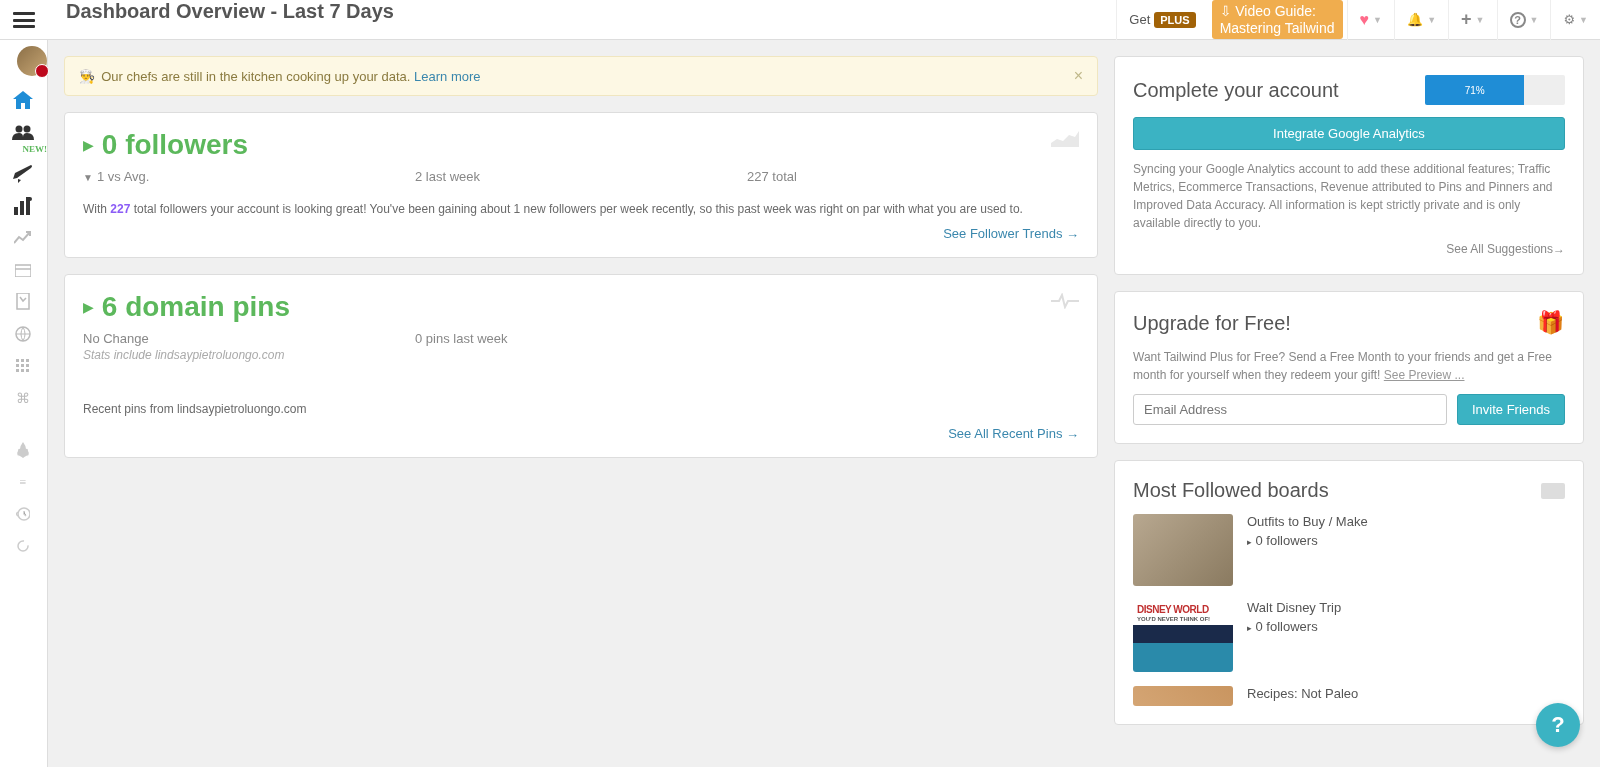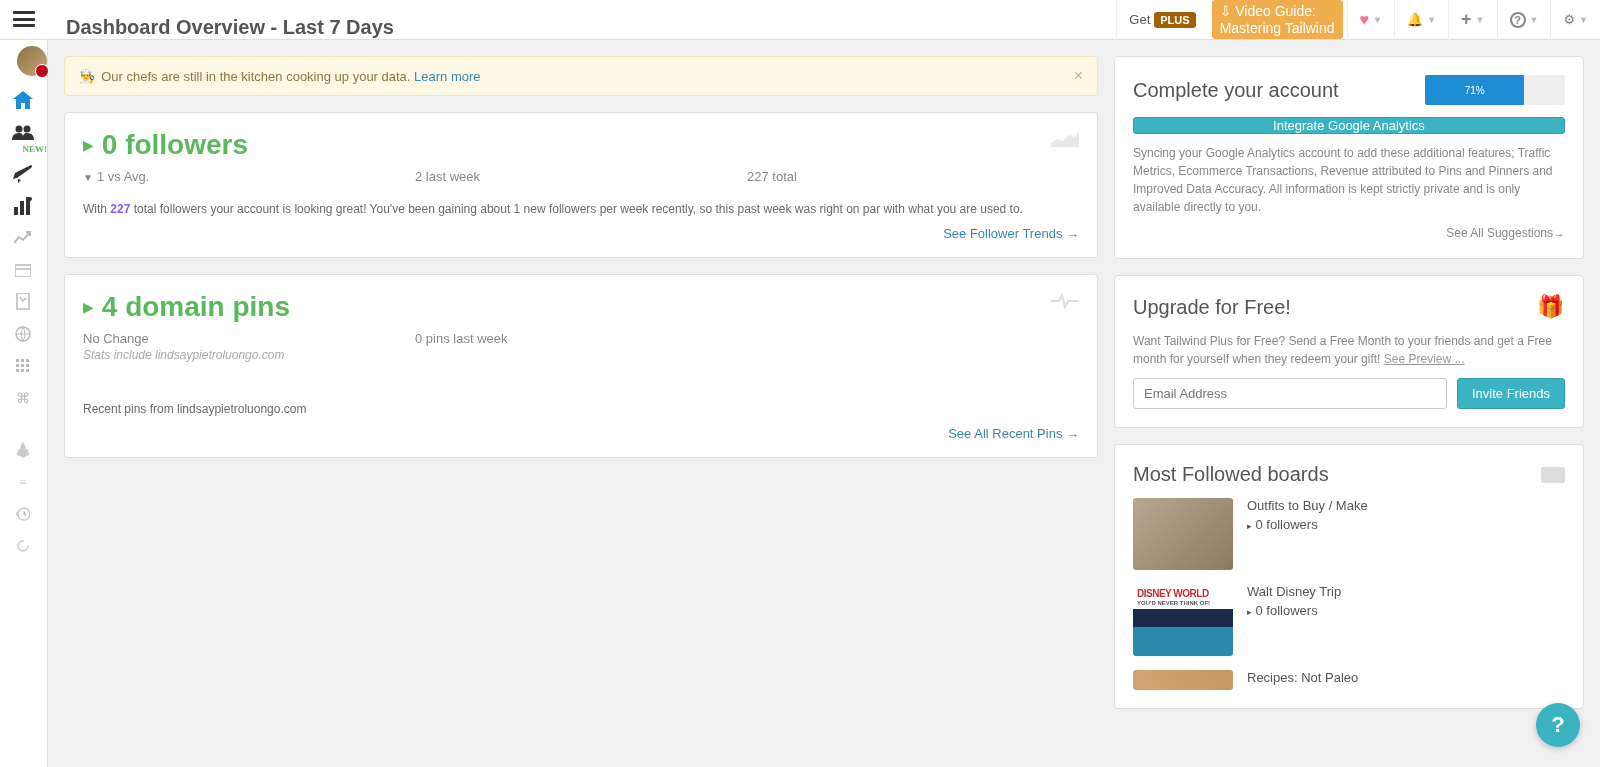--- a/index.html
+++ b/index.html
@@ -1,18 +1,18 @@
 <!DOCTYPE html>
 <html><head>
 <meta charset="utf-8">
 <style>
 * { box-sizing: border-box; margin: 0; padding: 0; }
 body { font-family: "Helvetica Neue", Helvetica, Arial, sans-serif; font-size: 13px; color: #555; background: #f0f0f0; }
 
-.topbar { position: fixed; top: 0; left: 0; right: 0; height: 40px; background: #fff; border-bottom: 1px solid #ddd; display: flex; align-items: flex-end; z-index: 100; }
+.topbar { position: fixed; top: 0; left: 0; right: 0; height: 40px; background: #fff; border-bottom: 1px solid #ddd; display: flex; align-items: flex-start; z-index: 100; }
 .hamburger { width: 48px; height: 40px; display: flex; align-items: center; justify-content: center; cursor: pointer; }
 .hamburger-lines { width: 22px; height: 16px; display: flex; flex-direction: column; justify-content: space-between; }
 .hamburger-lines span { display: block; height: 3px; background: #333; border-radius: 1px; }
 .page-title { font-size: 20px; font-weight: bold; color: #555; margin-left: 18px; }
 .topbar-right { margin-left: auto; display: flex; align-items: center; height: 100%; }
 .tb-item { height: 40px; display: flex; align-items: center; padding: 0 12px; border-left: 1px solid #eee; color: #888; cursor: pointer; }
 .tb-get { color: #555; font-size: 13px; }
 .badge-plus { background: #a16207; color: #fff; font-weight: bold; padding: 2px 6px; border-radius: 3px; margin-left: 4px; font-size: 11px; }
 .video-guide { background: #f0ad4e; color: #fff; padding: 3px 8px; border-radius: 3px; font-size: 14px; line-height: 1.2; text-align: left; margin: 0 4px; }
 .caret { font-size: 9px; color: #bbb; margin-left: 4px; }
@@ -48,21 +48,21 @@
 
 .panel-desc { margin-top: 18px; font-size: 12px; color: #6a6a6a; }
 .panel-desc strong { color: #8b5cf6; }
 .panel-link { text-align: right; margin-top: 10px; }
 .panel-link a { color: #3a87ad; text-decoration: none; font-size: 13px; }
 
 .side-panel { background: #fff; border: 1px solid #ddd; border-radius: 4px; margin-bottom: 16px; padding: 18px; }
 .side-title { font-size: 20px; color: #555; font-weight: normal; margin-bottom: 12px; display: flex; align-items: center; }
 .progress-wrap { margin-left: auto; width: 140px; height: 30px; background: #eee; border-radius: 2px; overflow: hidden; position: relative; }
 .progress-bar { height: 100%; background: #1f8dd6; color: #fff; font-size: 10px; display: flex; align-items: center; justify-content: center; }
-.btn-block { width: 100%; background: #3bb3c3; color: #fff; border: 1px solid #2ea0b0; border-radius: 3px; padding: 0; font-size: 13px; cursor: pointer; margin-bottom: 10px; }
+.btn-block { width: 100%; background: #3bb3c3; color: #fff; border: 1px solid #2ea0b0; border-radius: 3px; padding: 8px; font-size: 13px; cursor: pointer; margin-bottom: 10px; }
 .side-text { font-size: 12px; color: #888; line-height: 1.5; }
 .side-link-right { text-align: right; margin-top: 10px; font-size: 12px; }
 .side-link-right a { color: #888; text-decoration: none; }
 
 .upgrade-icon { margin-left: auto; color: #ddd; font-size: 22px; }
 .email-row { display: flex; gap: 10px; margin-top: 10px; }
 .email-input { flex: 1; border: 1px solid #ccc; border-radius: 3px; padding: 7px 10px; font-size: 13px; }
 .btn-invite { background: #3bb3c3; color: #fff; border: 1px solid #2ea0b0; border-radius: 3px; padding: 7px 14px; font-size: 13px; cursor: pointer; }
 .preview-link { color: #999; font-size: 12px; }
 
@@ -240,21 +240,21 @@
       </div>
       <div class="panel-desc">
         <span>With </span><strong>227</strong><span> total followers your account is looking great! You've been gaining about 1 new followers per week recently, so this past week was right on par with what you are used to.</span>
       </div>
       <div class="panel-link"><a href="#">See Follower Trends →</a></div>
     </div>
 
     <div class="panel">
       <div class="panel-header">
         <span class="expand-tri">▶</span>
-        <span class="metric-title">4 domain pins</span>
+        <span class="metric-title">6 domain pins</span>
       </div>
       <div class="sparkline">
         <svg width="28" height="16" viewBox="0 0 28 16">
             <path stroke="#ddd" stroke-width="2" fill="none" d="M0 8 L8 8 L11 2 L14 14 L17 8 L28 8"></path>
           </svg>
       </div>
       <div class="stats-row">
         <div class="stat">
           <div>No Change</div>
           <div class="sub-note">Stats include lindsaypietroluongo.com</div>

